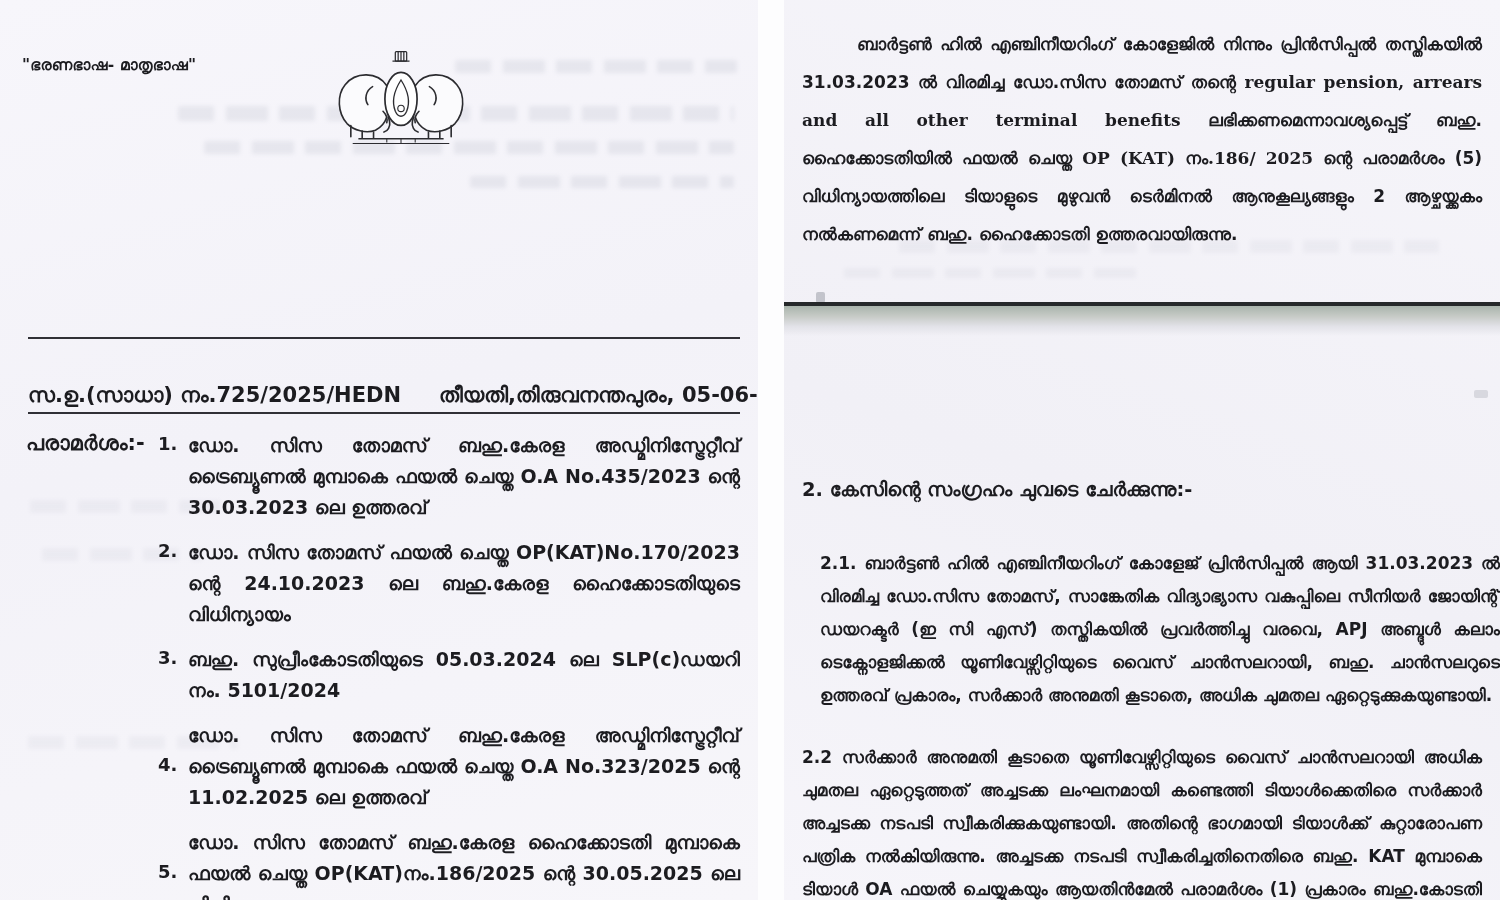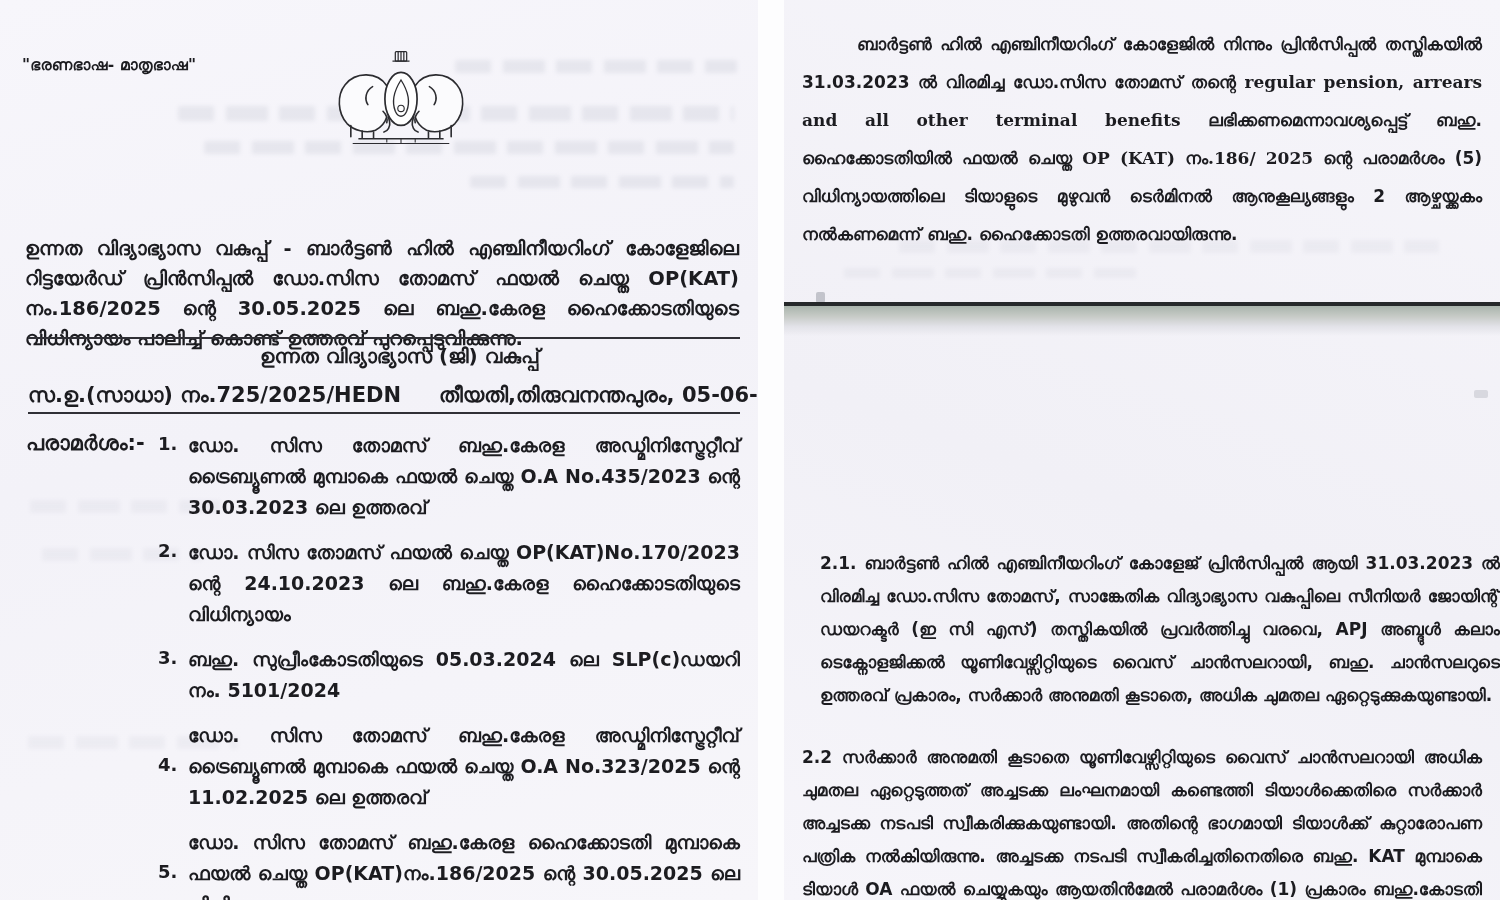--- a/index.html
+++ b/index.html
@@ -128,25 +128,23 @@
     <ellipse cx="75" cy="53" rx="17" ry="28" fill="#ffffff" stroke="#2c2c30" stroke-width="1.8"></ellipse>
     <path d="M75,33 C68,44 65,56 69,66 C72,73 78,73 81,66 C85,56 82,44 75,33 Z" fill="none" stroke="#2c2c30" stroke-width="1.4"></path>
     <circle cx="75" cy="63" r="3.4" fill="none" stroke="#2c2c30" stroke-width="1.2"></circle>
 
     <path d="M30,95 L120,95" stroke="#2c2c30" stroke-width="1.6"></path>
     <path d="M24,100 L126,100" stroke="#2c2c30" stroke-width="1.1"></path>
     <path d="M60,95 L60,99 M75,95 L75,100 M90,95 L90,99" stroke="#2c2c30" stroke-width="1.1"></path>
   </svg>
 
 
-  <p class="abstract">ഉന്നത വിദ്യാഭ്യാസ വകുപ്പ് - ബാർട്ടൺ ഹിൽ എഞ്ചിനീയറിംഗ് കോളേജിലെ റിട്ടയേർഡ് പ്രിൻസിപ്പൽ ഡോ.സിസ തോമസ് ഫയൽ ചെയ്ത OP(KAT) നം.186/2025 ന്റെ 30.05.2025 ലെ ബഹു.കേരള ഹൈക്കോടതിയുടെ വിധിന്യായം പാലിച്ച് കൊണ്ട് ഉത്തരവ് പുറപ്പെടുവിക്കുന്നു.</p>
 
   <div class="rule rule1"></div>
 
-  <div class="dept-heading">ഉന്നത വിദ്യാഭ്യാസ (ജി) വകുപ്പ്</div>
 
   <div class="go-line">
     <span>സ.ഉ.(സാധാ) നം.725/2025/HEDN</span><span class="go-date">തീയതി,തിരുവനന്തപുരം, 05-06-2025</span>
   </div>
 
   <div class="rule rule2"></div>
 
   <div class="ref-label">പരാമർശം:-</div>
 
   <div class="ref-list">
@@ -179,17 +177,18 @@
 
   <div class="ghost faint" style="left:115px;top:240px;width:540px;"></div>
   <div class="ghost faint" style="left:60px;top:268px;width:300px;height:10px;"></div>
 
   <p class="rp-para rp-para1"><span>ബാർട്ടൺ ഹിൽ എഞ്ചിനീയറിംഗ് കോളേജിൽ നിന്നും പ്രിൻസിപ്പൽ തസ്തികയിൽ 31.03.2023 ൽ വിരമിച്ച ഡോ.സിസ തോമസ് തന്റെ </span><span class="latin-bold">regular pension, arrears and all other terminal benefits</span><span> ലഭിക്കണമെന്നാവശ്യപ്പെട്ട് ബഹു. ഹൈക്കോടതിയിൽ ഫയൽ ചെയ്ത </span><span class="latin-bold">OP (KAT) നം.186/ 2025</span><span> ന്റെ പരാമർശം (5) വിധിന്യായത്തിലെ ടിയാളുടെ മുഴുവൻ ടെർമിനൽ ആനുകൂല്യങ്ങളും 2 ആഴ്ചയ്ക്കകം നൽകണമെന്ന് ബഹു. ഹൈക്കോടതി ഉത്തരവായിരുന്നു.</span></p>
 
   <div class="speck" style="left:32px;top:292px;width:9px;height:11px;"></div>
   <div class="scan-band"></div>
   <div class="speck" style="left:690px;top:390px;width:14px;height:8px;opacity:.25;"></div>
 
+  <div class="rp-heading2">2. കേസിന്റെ സംഗ്രഹം ചുവടെ ചേർക്കുന്നു:-</div>
 
   <p class="rp-para rp-para21">2.1. ബാർട്ടൺ ഹിൽ എഞ്ചിനീയറിംഗ് കോളേജ് പ്രിൻസിപ്പൽ ആയി 31.03.2023 ൽ വിരമിച്ച ഡോ.സിസ തോമസ്, സാങ്കേതിക വിദ്യാഭ്യാസ വകുപ്പിലെ സീനിയർ ജോയിന്റ് ഡയറക്ടർ (ഇ സി എസ്) തസ്തികയിൽ പ്രവർത്തിച്ചു വരവെ, APJ അബ്ദുൾ കലാം ടെക്നോളജിക്കൽ യൂണിവേഴ്സിറ്റിയുടെ വൈസ് ചാൻസലറായി, ബഹു. ചാൻസലറുടെ ഉത്തരവ് പ്രകാരം, സർക്കാർ അനുമതി കൂടാതെ, അധിക ചുമതല ഏറ്റെടുക്കുകയുണ്ടായി.</p>
 
   <p class="rp-para rp-para22">2.2 സർക്കാർ അനുമതി കൂടാതെ യൂണിവേഴ്സിറ്റിയുടെ വൈസ് ചാൻസലറായി അധിക ചുമതല ഏറ്റെടുത്തത് അച്ചടക്ക ലംഘനമായി കണ്ടെത്തി ടിയാൾക്കെതിരെ സർക്കാർ അച്ചടക്ക നടപടി സ്വീകരിക്കുകയുണ്ടായി. അതിന്റെ ഭാഗമായി ടിയാൾക്ക് കുറ്റാരോപണ പത്രിക നൽകിയിരുന്നു. അച്ചടക്ക നടപടി സ്വീകരിച്ചതിനെതിരെ ബഹു. KAT മുമ്പാകെ ടിയാൾ OA ഫയൽ ചെയ്യുകയും ആയതിൻമേൽ പരാമർശം (1) പ്രകാരം ബഹു.കോടതി ഉത്തരവാകുകയും ചെയ്തു.</p>
 </div>
 
 </body></html>

